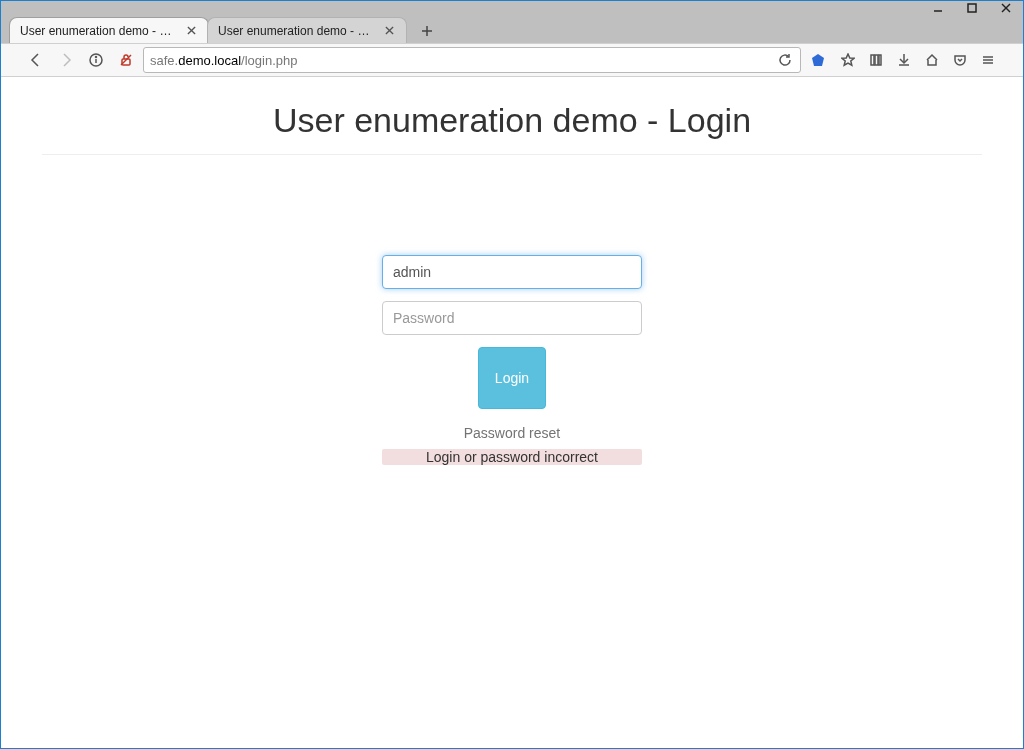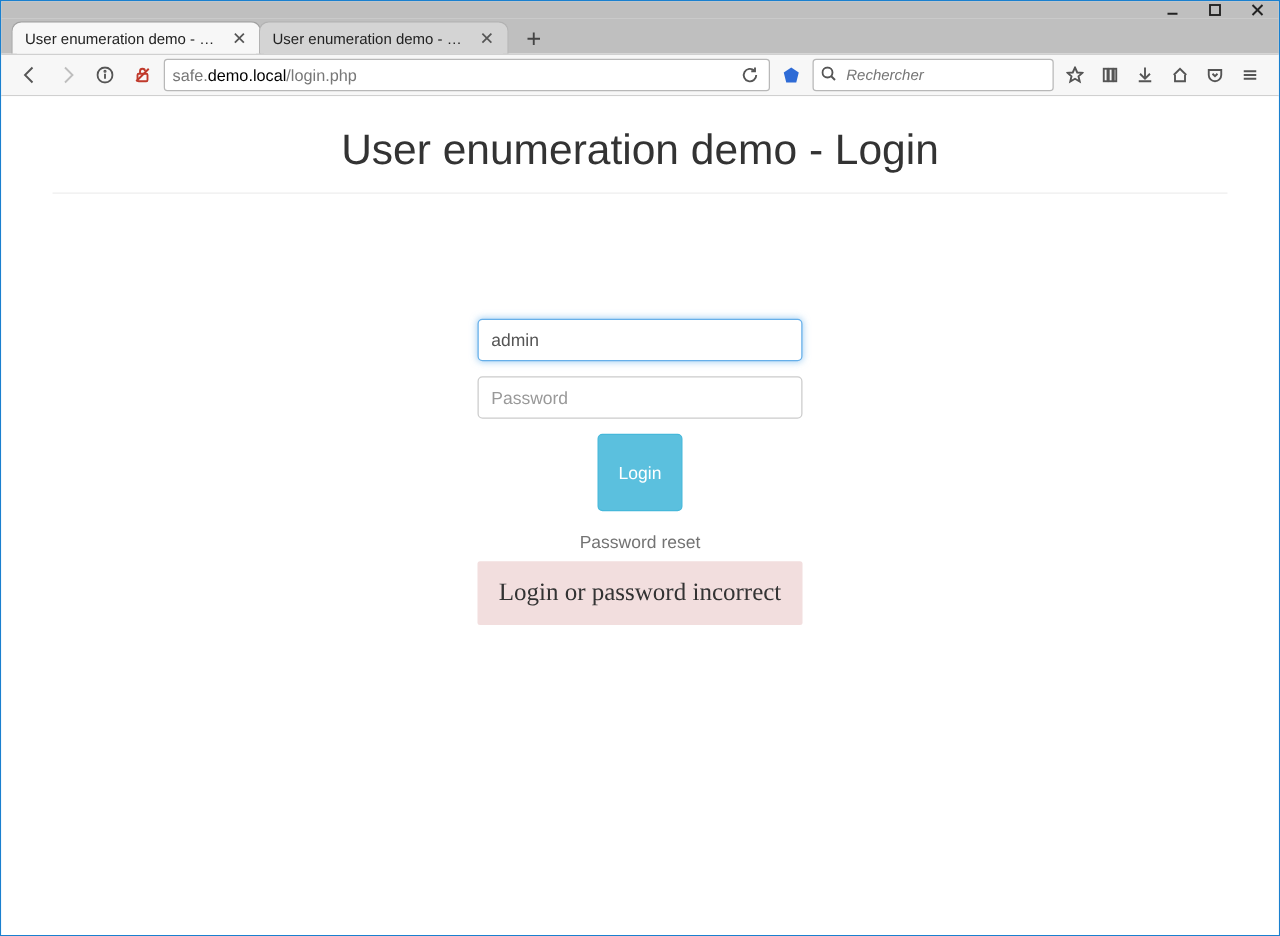--- a/index.html
+++ b/index.html
@@ -108,21 +108,21 @@
 
   
   .navbar {
     height: 34px;
     background: #f7f7f7;
     border-top: 1px solid #d0d0d0;
     border-bottom: 1px solid #d0d0d0;
     display: flex;
     align-items: center;
     gap: 4px;
-    padding: 0 10px;
+    padding: 0 22px;
     box-sizing: border-box;
     font-size: 13px;
     color:#555;
   }
 
   .nav-icon {
     width: 26px;
     height: 26px;
     display: flex;
     align-items: center;
@@ -250,24 +250,23 @@
     color: #737373;
     text-decoration: none;
     display: block;
     margin: 2px 0;
   }
 
   .alert {
     margin-top: 8px;
     background: #f2dede;
     color: #333;
-    padding: 14px 12px;
-    font-size: 20px;
+    padding: 0 12px;
+    font-size: 14px;
     border-radius: 2px;
-    font-family: Liberation Serif, serif;
   }
 
   
   svg { stroke: currentColor; fill: none; stroke-width: 1.5; }
   svg.fill { fill: currentColor; stroke: none; }
 </style>
 </head>
 <body>
 
 <div class="window">
@@ -356,29 +355,20 @@
           </svg>
       </span>
     </div>
 
     <div class="nav-icon" style="color:#2e6bd6">
       <svg class="fill" width="14" height="14" viewBox="0 0 14 14">
           <path d="M7 1 L13 5 L11 13 L3 13 L1 5 Z"></path>
         </svg>
     </div>
 
-    <div class="searchbar">
-      <span>
-        <svg width="12" height="12" viewBox="0 0 12 12">
-            <circle cx="5" cy="5" r="4"></circle>
-            <line x1="8" y1="8" x2="11" y2="11"></line>
-          </svg>
-      </span>
-      <input type="text" placeholder="Rechercher" style="">
-    </div>
 
     <div class="right-icons">
       <div class="nav-icon">
         <svg width="14" height="14" viewBox="0 0 14 14">
             <polygon points="7,1 8.8,5 13,5.3 9.8,8 10.8,12.2 7,10 3.2,12.2 4.2,8 1,5.3 5.2,5"></polygon>
           </svg>
       </div>
       <div class="nav-icon">
         <svg width="14" height="14" viewBox="0 0 14 14">
             <rect x="2" y="2" width="3" height="10"></rect>

